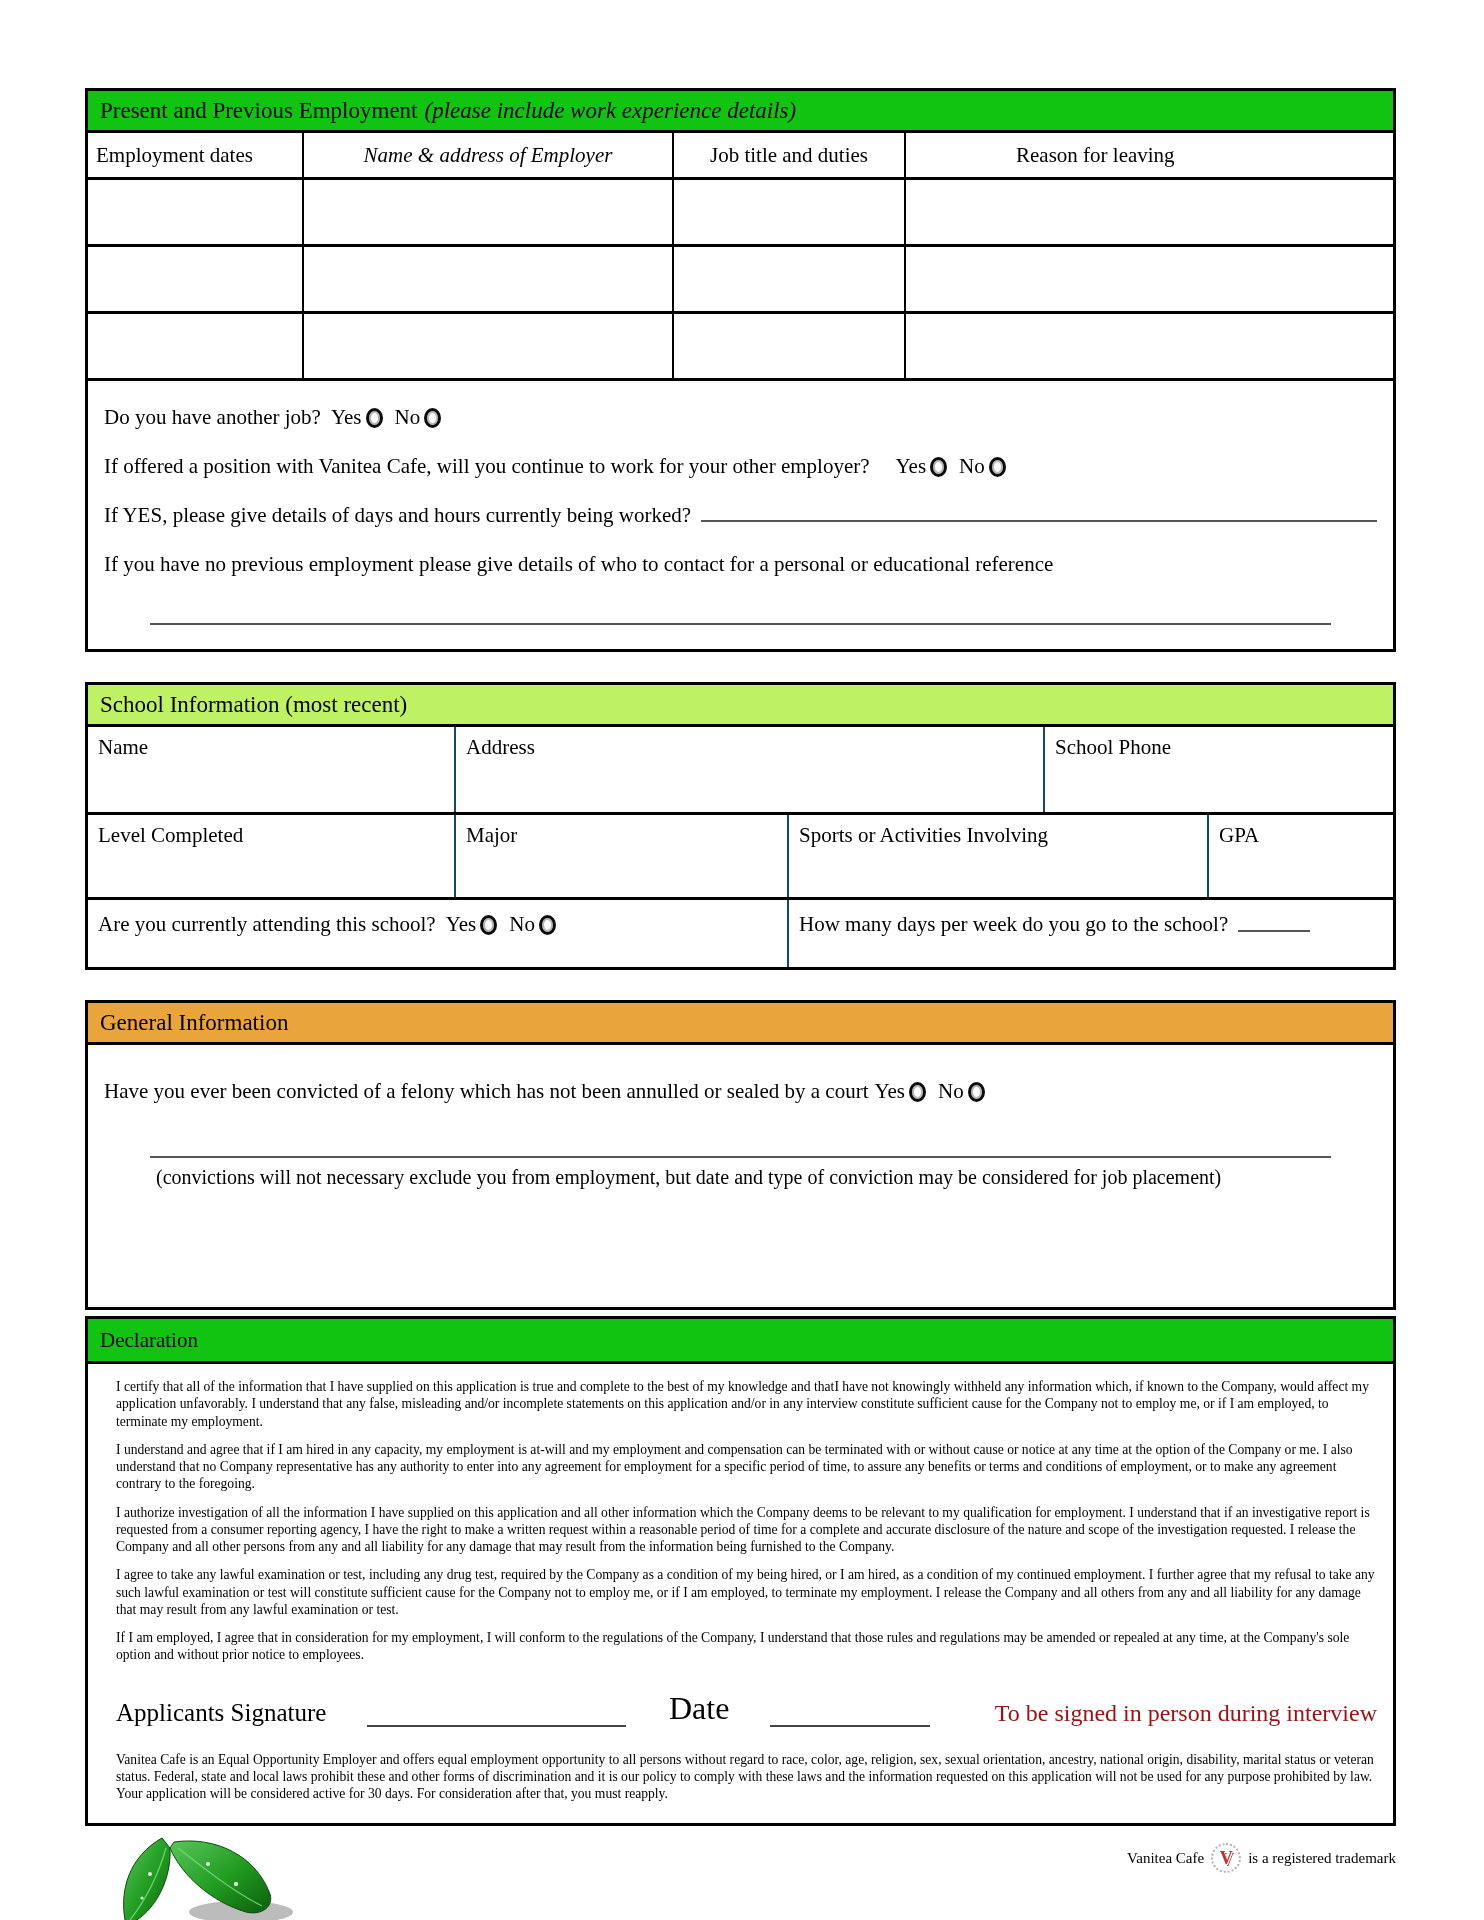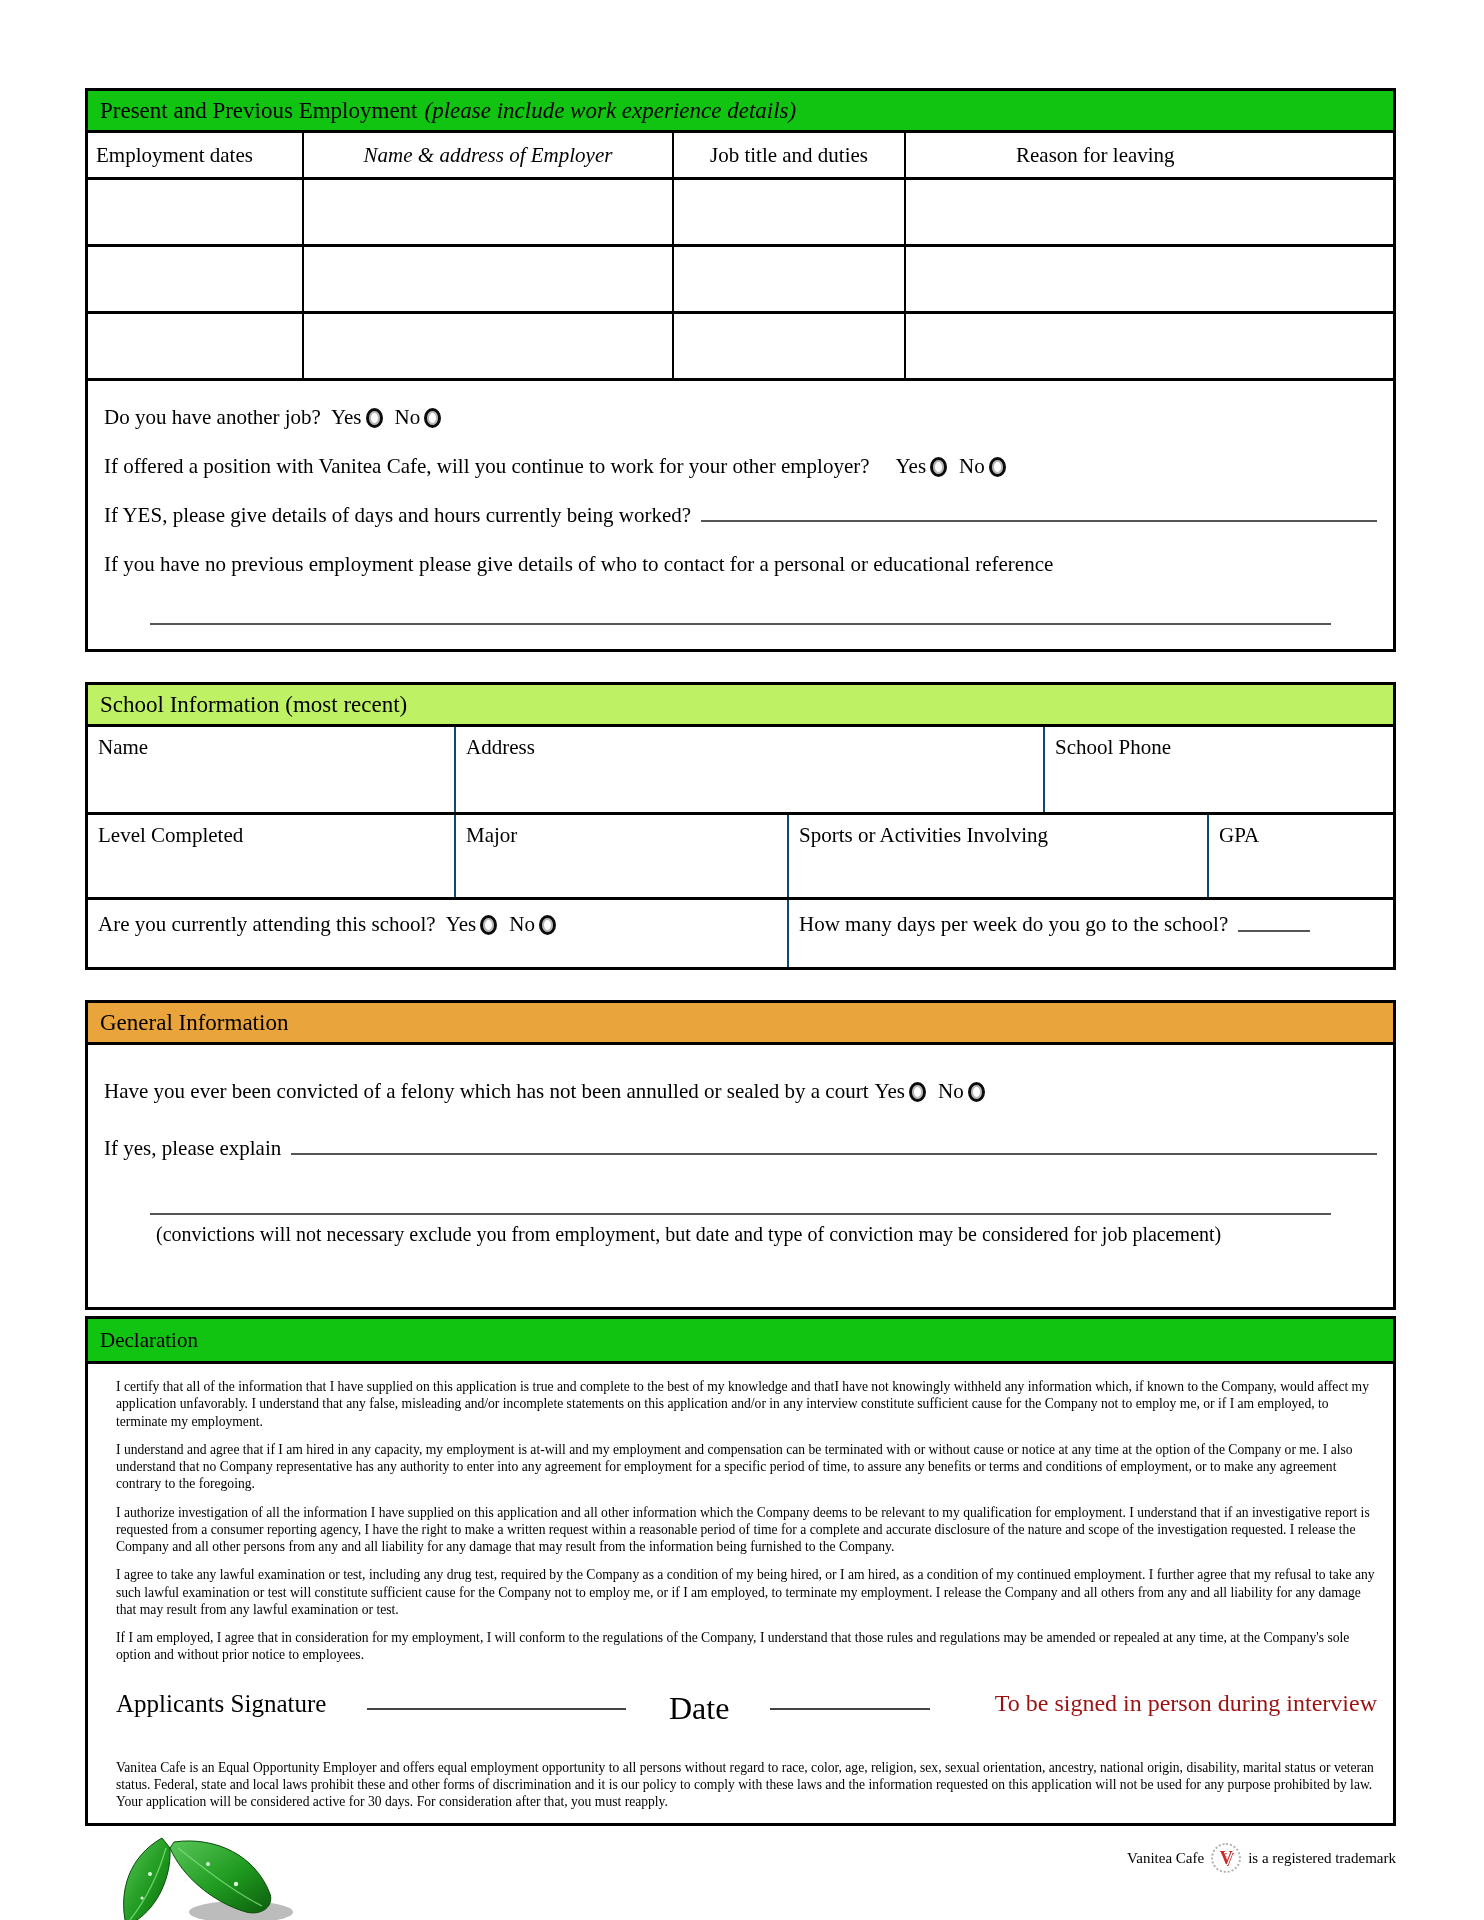--- a/index.html
+++ b/index.html
@@ -65,21 +65,21 @@
   .short-line{display:inline-block;width:72px;border-bottom:2px solid #555;margin-left:10px;height:20px;}
 
   
   .gbox{padding:34px 16px 10px 16px;font-size:21px;height:265px;}
   .g-underline{border-bottom:2px solid #555;margin:52px 46px 8px 46px;height:2px;}
   .g-note{margin-left:52px;font-size:20px;margin-top:6px;}
 
   
   .dbox{padding:14px 16px 10px 28px;height:462px;}
   .dbox p{font-size:13.6px;line-height:1.27;margin:0 0 11px 0;}
-  .sig-row{display:flex;align-items:flex-start;margin-top:26px;margin-bottom:32px;white-space:nowrap;gap:29px;}
+  .sig-row{display:flex;align-items:flex-end;margin-top:26px;margin-bottom:24px;white-space:nowrap;gap:29px;}
   .sig-label{font-size:25px;}
   .sig-line{display:inline-block;width:300px;border-bottom:2px solid #444;margin:0 14px 0 12px;}
   .date-label{font-size:32px;}
   .date-line{display:inline-block;width:185px;border-bottom:2px solid #444;margin:0 14px 0 12px;}
   .sig-note{color:#9b1111;font-size:24px;margin-left:22px;}
   .eeo{font-size:13.6px;line-height:1.27;margin-top:4px;}
 
   
   .trademark{position:absolute;top:1843px;right:88px;font-size:15px;display:flex;align-items:center;}
   .vmark{display:inline-flex;align-items:center;justify-content:center;width:30px;height:30px;
@@ -206,24 +206,20 @@
     </div>
     <div class="sec-box gbox">
       <div class="qline">
         <span>Have you ever been convicted of a felony which has not been annulled or sealed by a court</span>
         <span class="yn" style="margin-left:6px;">
           <span class="lab">Yes</span>
           <span class="radio"></span>
           <span class="lab">No</span>
           <span class="radio"></span>
         </span>
-      </div>
-      <div class="qline" style="margin-top:32px;">
-        <span>If yes, please explain</span>
-        <span class="fill"></span>
       </div>
       <div class="g-underline"></div>
       <div class="g-note">(convictions will not necessary exclude you from employment, but date and type of conviction may be considered for job placement)</div>
     </div>
 
     <div class="sec-bar bar-green bar-small" style="margin-top:6px;">
       <span>Declaration</span>
     </div>
     <div class="sec-box dbox">
       <p>I certify that all of the information that I have supplied on this application is true and complete to the best of my knowledge and thatI have not knowingly withheld any information which, if known to the Company, would affect my application unfavorably. I understand that any false, misleading and/or incomplete statements on this application and/or in any interview constitute sufficient cause for the Company not to employ me, or if I am employed, to terminate my employment.</p>

